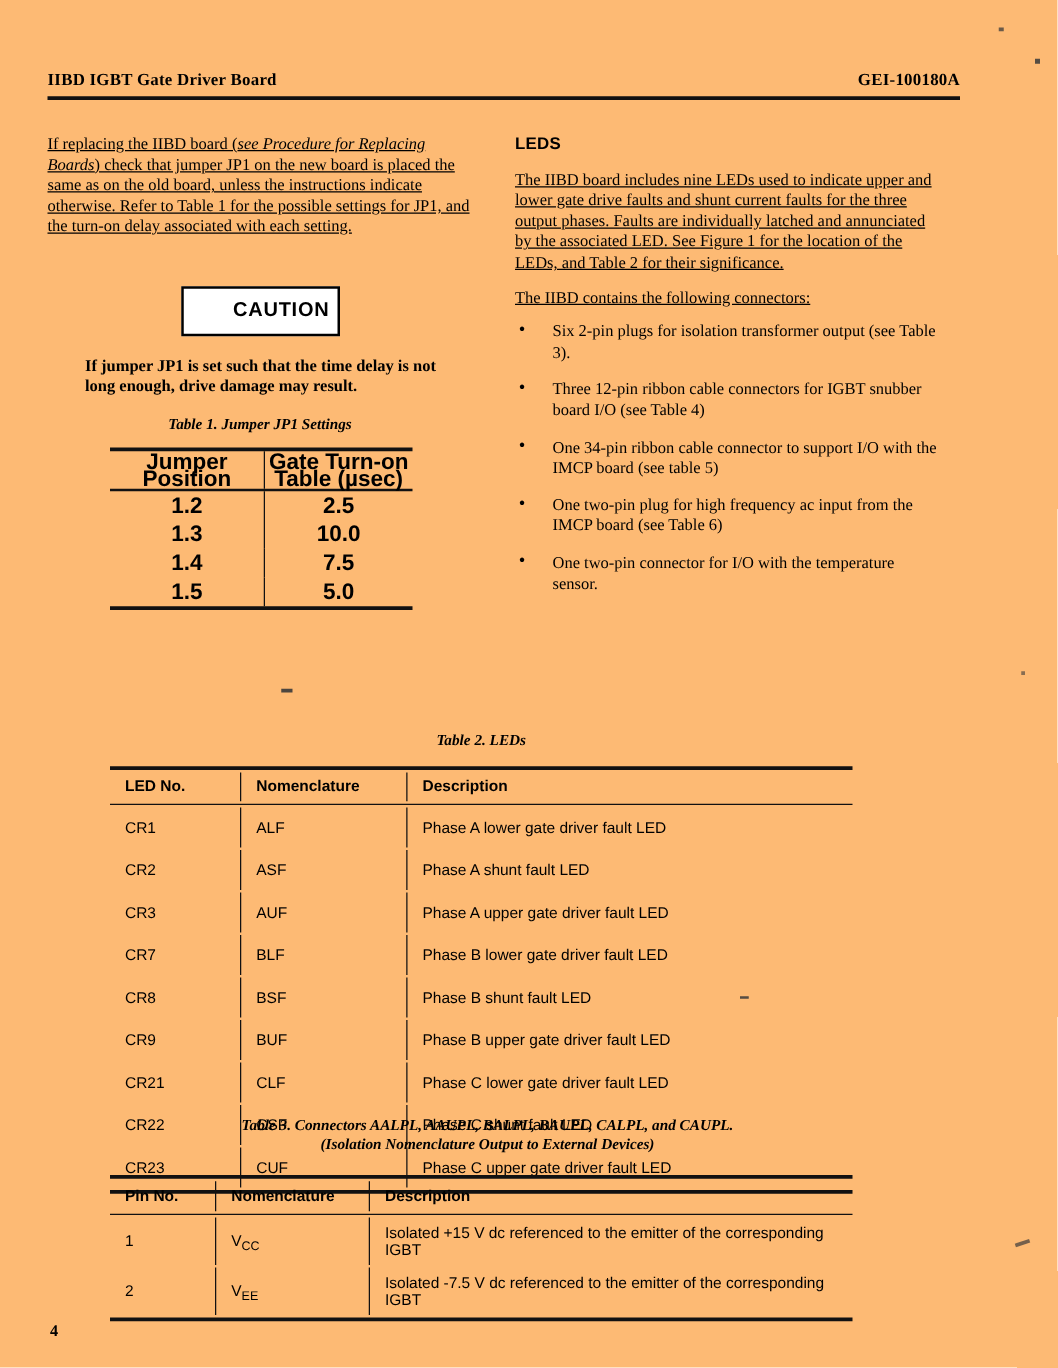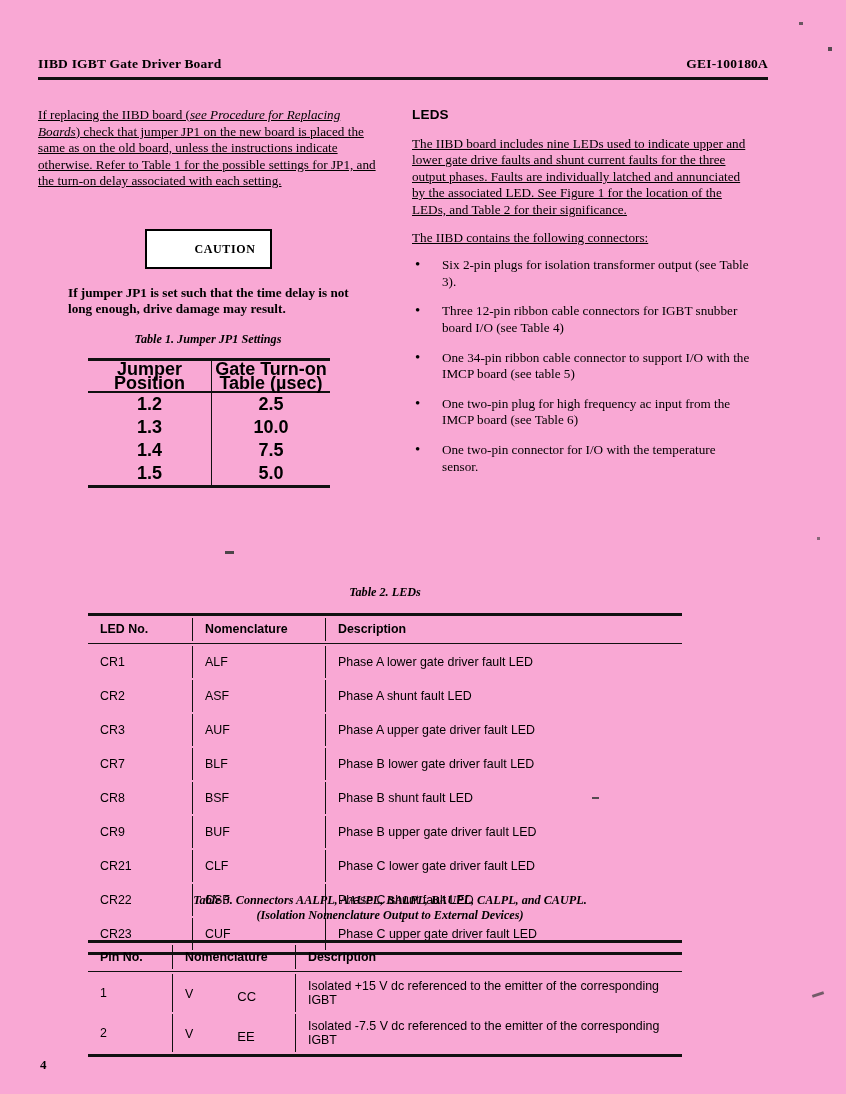--- a/index.html
+++ b/index.html
@@ -8,21 +8,21 @@
     background: #ffffff;
   }
   body {
     font-family: "Liberation Serif", serif;
     color: #000000;
   }
   #page {
     position: relative;
     width: 846px;
     height: 1094px;
-    background: #f9a8d4;
+    background: #fdba74;
     overflow: hidden;
   }
 
   
   #header {
     position: absolute;
     left: 38px;
     top: 56px;
     width: 730px;
     display: flex;
@@ -95,23 +95,23 @@
     width: 127px;
     height: 40px;
     border: 2.5px solid #000000;
     box-sizing: border-box;
     display: flex;
     align-items: center;
     justify-content: center;
     background: #ffffff;
   }
   #caution-box .caution-label {
-    font-family: Liberation Serif, serif;
-    font-weight: bold;
-    font-size: 12px;
+    font-family: Liberation Sans, sans-serif;
+    font-weight: bold;
+    font-size: 16px;
     letter-spacing: 0.6px;
     margin-left: 33px;
   }
   #caution-text {
     position: absolute;
     left: 68px;
     top: 285px;
     width: 290px;
     font-family: "Liberation Serif", serif;
     font-weight: bold;
@@ -214,21 +214,21 @@
     font-family: "Liberation Sans", sans-serif;
     font-size: 12.4px;
     text-align: left;
     padding: 5px 0 5px 10px;
     vertical-align: middle;
   }
   #table3-wrap table th { font-weight: bold; }
   #table3-wrap .col-a { width: 72px;  border-right: 1.8px solid #111; }
   #table3-wrap .col-b { width: 110px; border-right: 1.8px solid #111; }
   #table3-wrap table tr td { height: 21px; }
-  sub { font-size: 13px; vertical-align: baseline; position: relative; top: 3px; margin-left: 44px; }
+  sub { font-size: 10px; vertical-align: baseline; position: relative; top: 3px; }
 
   
   #page-number {
     position: absolute;
     left: 40px;
     top: 1057px;
     font-family: "Liberation Serif", serif;
     font-weight: bold;
     font-size: 13px;
   }

